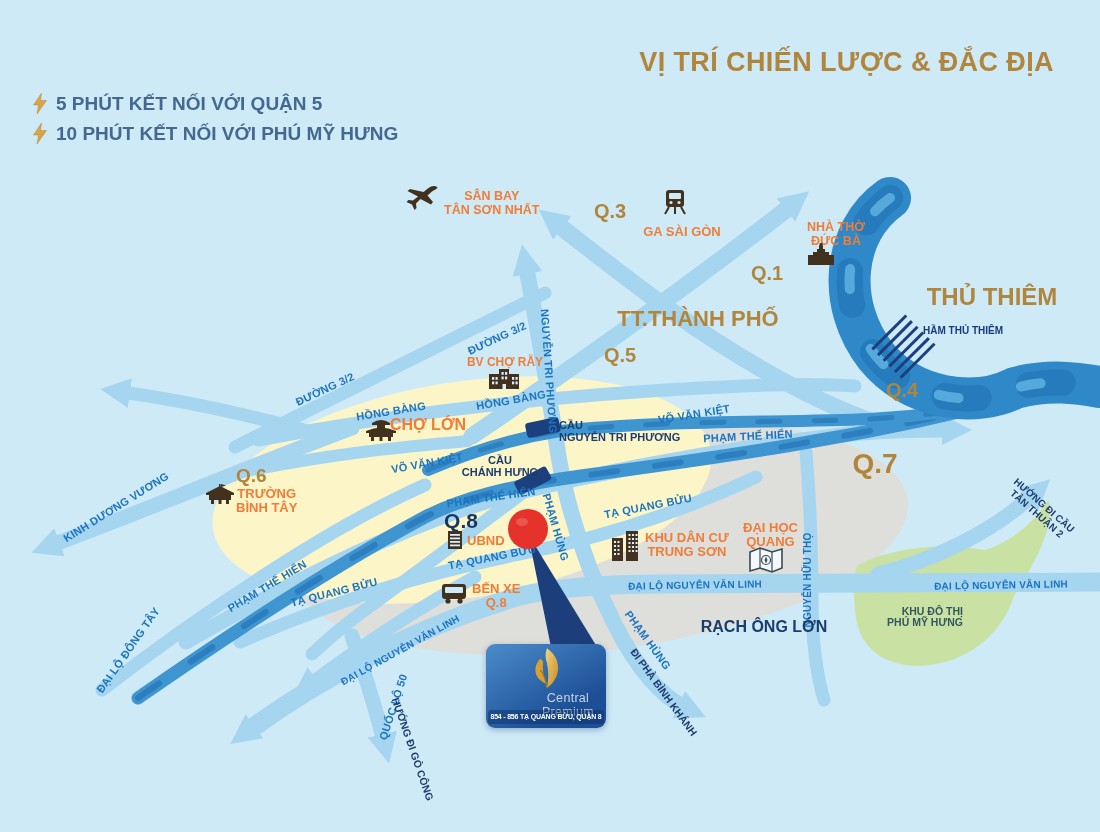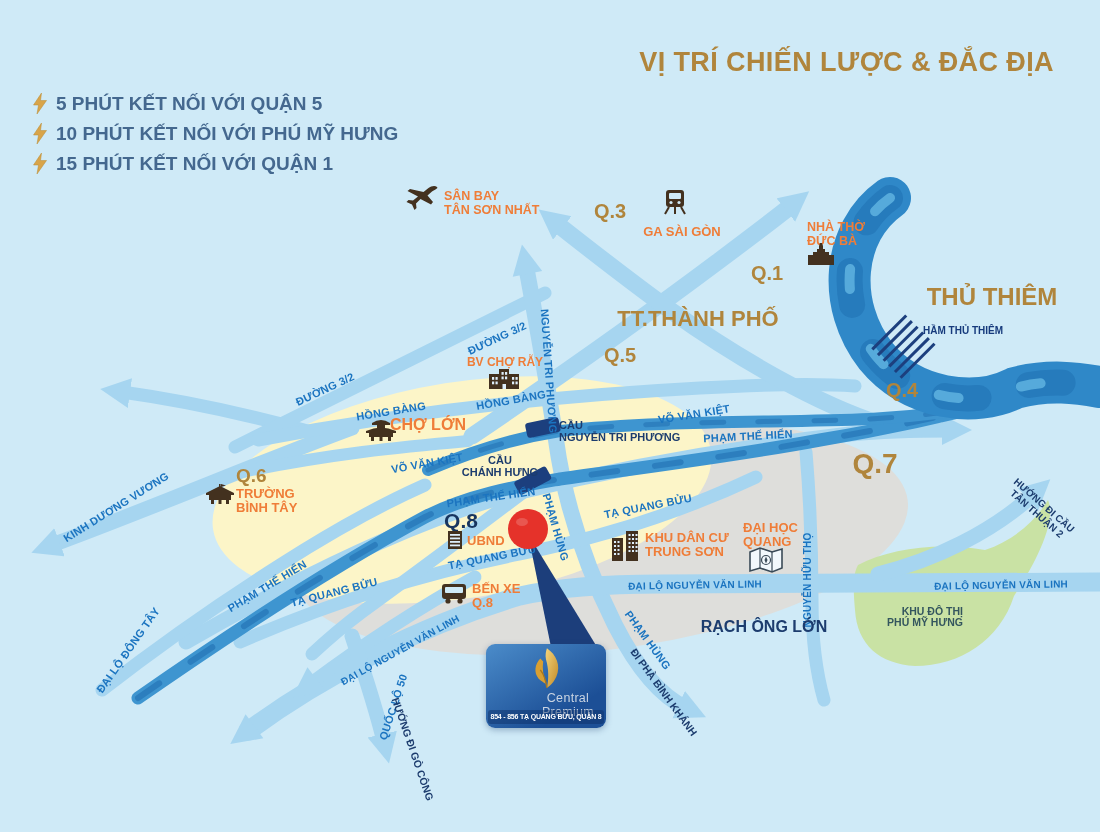--- a/index.html
+++ b/index.html
@@ -3,21 +3,21 @@
 <meta charset="utf-8">
 <style>
   html,body{margin:0;padding:0;background:#cfeaf7;}
   body{font-family:"Liberation Sans",sans-serif;}
   #stage{position:relative;width:1100px;height:832px;background:var(--background,#cfeaf7);overflow:hidden;}
   #bg{position:absolute;left:0;top:0;}
   .lb{position:absolute;font-weight:bold;white-space:nowrap;}
   .blk{position:absolute;font-weight:bold;line-height:1.08;white-space:nowrap;}
   .ct{transform:translate(-50%,-50%);}
   .gold{color:var(--district-gold,#b0853c);}
-  .or{color:var(--poi-orange,#ef7d38);}
+  .or{color:var(--poi-orange,#ef7d38);text-align:center;}
   .rd{color:var(--road-label-blue,#1b74c0);font-size:11px;letter-spacing:.2px;}
   .nv{color:var(--navy,#1c3c6e);}
   .ic{position:absolute;}
   .title{position:absolute;right:46px;top:47px;font-size:27px;font-weight:bold;letter-spacing:.4px;color:var(--district-gold,#b0813c);white-space:nowrap;}
   .bullets{position:absolute;left:33px;top:93px;}
   .brow{display:flex;align-items:flex-start;gap:9px;margin-bottom:8px;font-size:19px;font-weight:bold;color:#44688f;}
   .pbox{position:absolute;left:486px;top:644px;width:120px;height:84px;border-radius:9px;
         background:linear-gradient(150deg,#4b8cca 0%,var(--project-box-blue,#1c4f96) 75%);
         box-shadow:0 2px 6px rgba(30,60,110,.35);}
   .leaf{position:absolute;left:50%;top:2px;transform:translateX(-50%);}
@@ -99,26 +99,20 @@
       <svg width="14" height="21" viewBox="0 0 13 21">
           <polygon points="8,0 0,12 5,12 3.5,21 13,7.5 7,7.5" fill="#d8a449" stroke="#b98a33" stroke-width=".5"></polygon>
         </svg>
       <span>5 PHÚT KẾT NỐI VỚI QUẬN 5</span>
     </div>
     <div class="brow">
       <svg width="14" height="21" viewBox="0 0 13 21">
           <polygon points="8,0 0,12 5,12 3.5,21 13,7.5 7,7.5" fill="#d8a449" stroke="#b98a33" stroke-width=".5"></polygon>
         </svg>
       <span>10 PHÚT KẾT NỐI VỚI PHÚ MỸ HƯNG</span>
-    </div>
-    <div class="brow">
-      <svg width="14" height="21" viewBox="0 0 13 21">
-          <polygon points="8,0 0,12 5,12 3.5,21 13,7.5 7,7.5" fill="#d8a449" stroke="#b98a33" stroke-width=".5"></polygon>
-        </svg>
-      <span>15 PHÚT KẾT NỐI VỚI QUẬN 1</span>
     </div>
   </div>
 
   <div class="lb gold ct" style="left:610px;top:211px;font-size:20px">Q.3</div>
   <div class="lb gold ct" style="left:767px;top:273px;font-size:20px">Q.1</div>
   <div class="lb gold ct" style="left:620px;top:355px;font-size:20px">Q.5</div>
   <div class="lb gold ct" style="left:902px;top:390px;font-size:20px">Q.4</div>
   <div class="lb gold ct" style="left:875px;top:464px;font-size:28px">Q.7</div>
   <div class="lb gold ct" style="left:698px;top:319px;font-size:22px">TT.THÀNH PHỐ</div>
   <div class="lb gold ct" style="left:992px;top:297px;font-size:24px">THỦ THIÊM</div>

